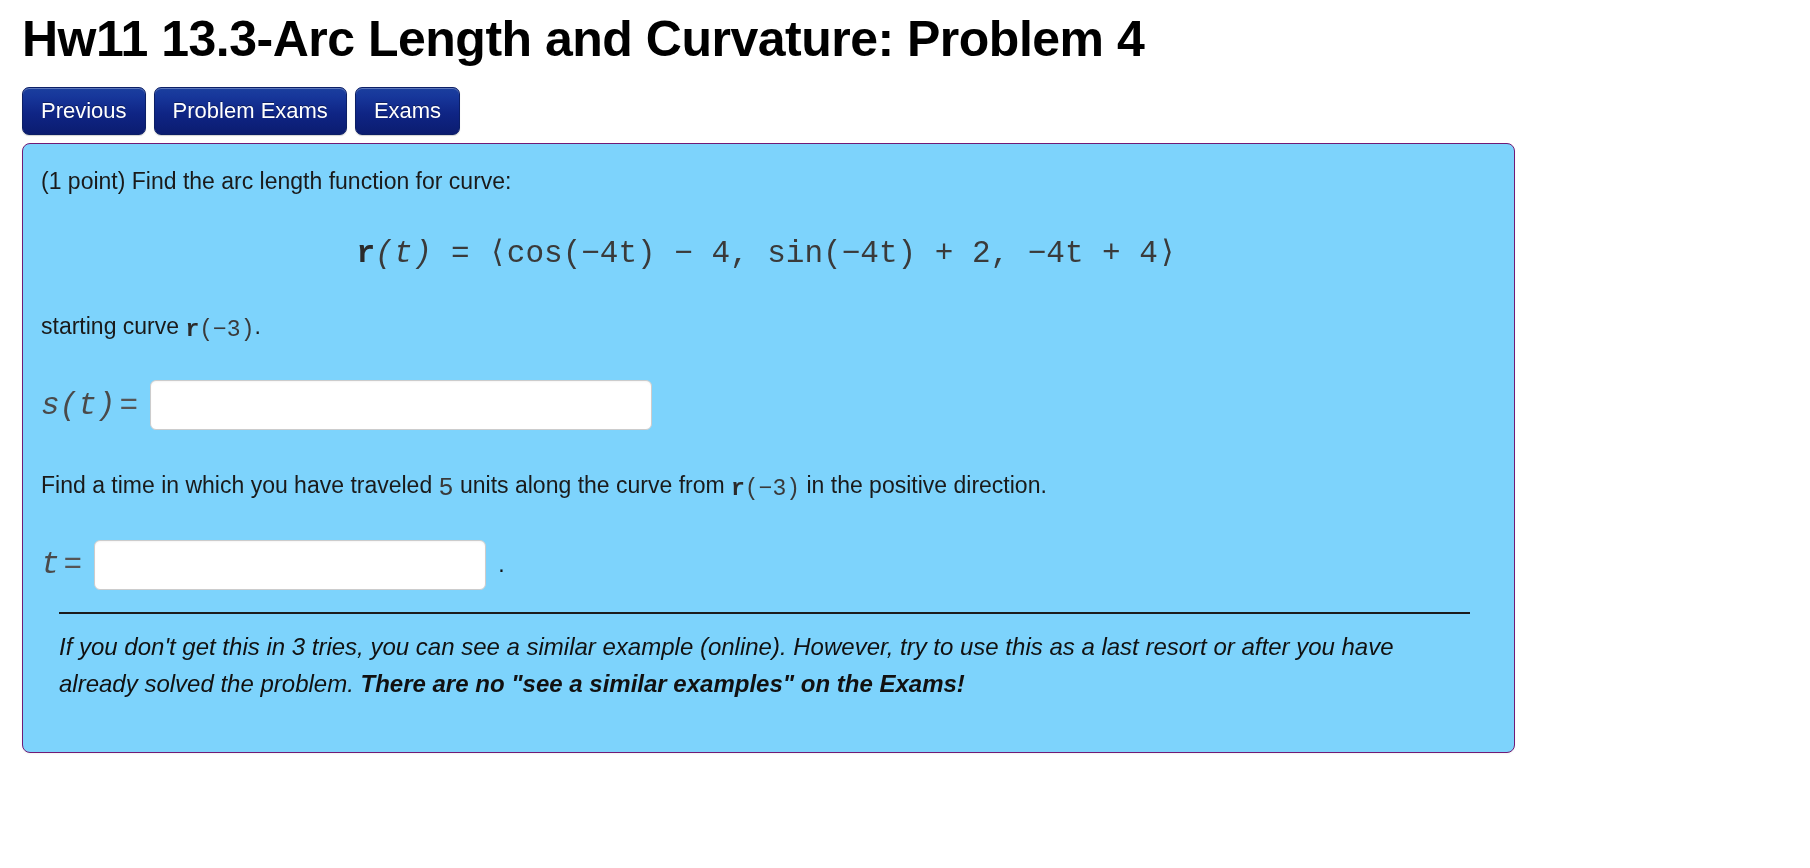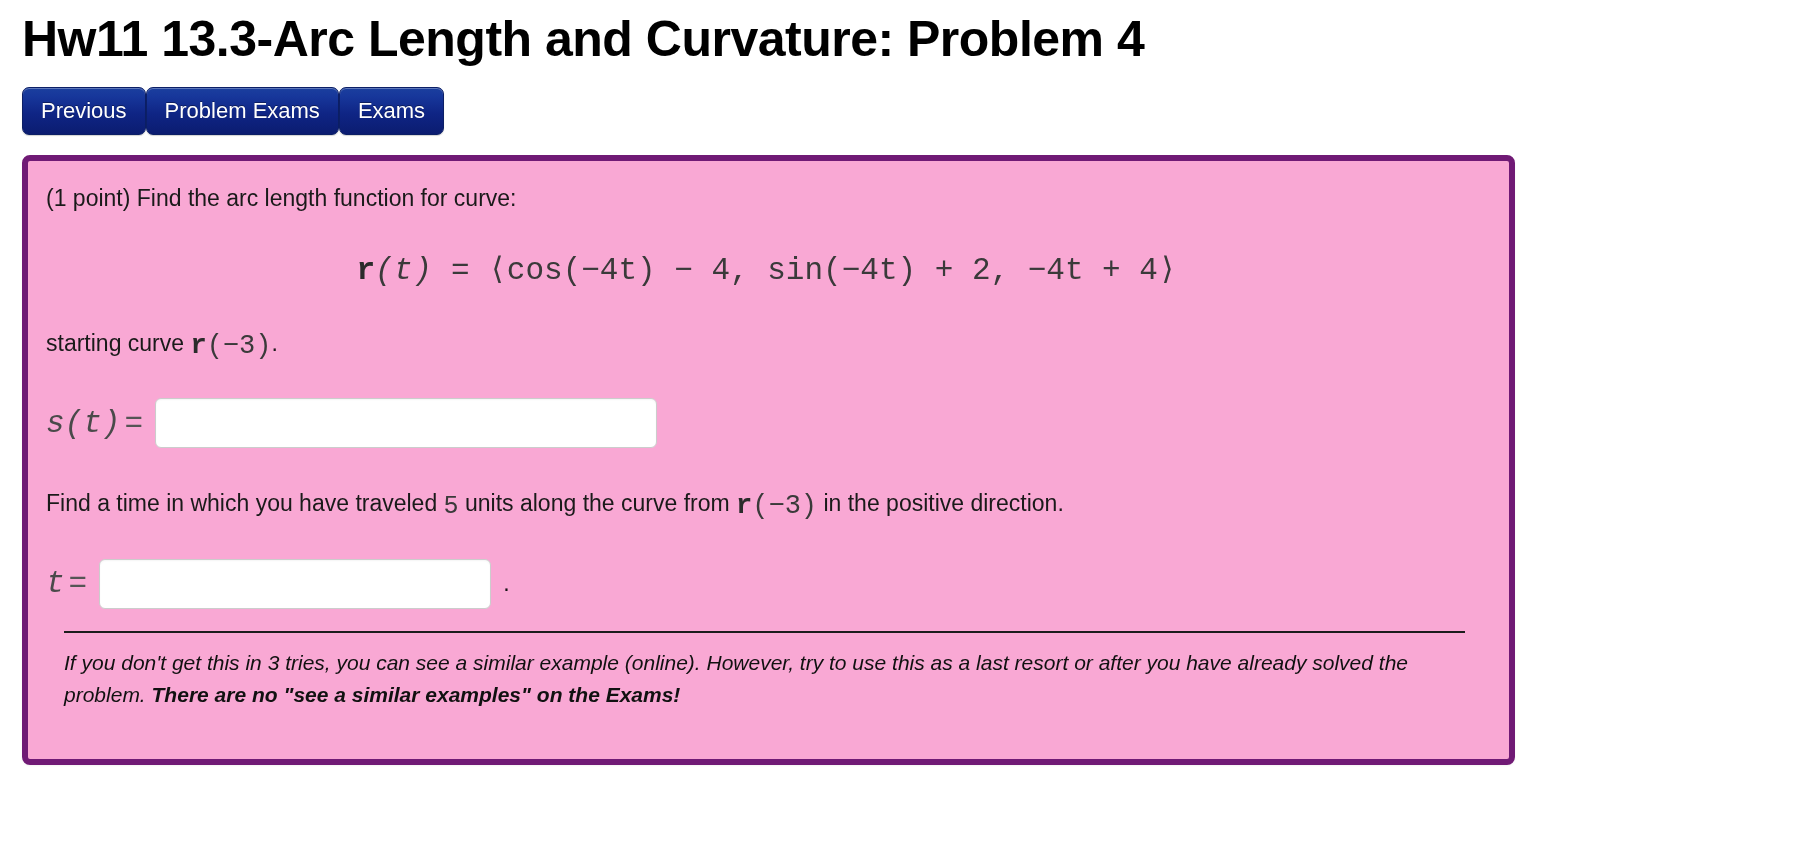--- a/index.html
+++ b/index.html
@@ -27,21 +27,21 @@
     font-weight: bold;
     line-height: 1.18;
     color: #000000;
     letter-spacing: -0.5px;
     white-space: nowrap;
   }
 
   
   .nav-bar {
     display: flex;
-    gap: 0;
+    gap: 8px;
     padding: 18px 0 0 22px;
     align-items: flex-start;
   }
   .nav-btn {
     display: inline-flex;
     align-items: center;
     justify-content: center;
     height: 48px;
     padding: 0 18px;
     border: 1px solid #0c1f66;
@@ -54,23 +54,23 @@
     text-shadow: 0 -1px 0 rgba(0,0,0,0.35);
     box-shadow: inset 0 1px 0 rgba(255,255,255,0.30), 0 1px 1px rgba(0,0,0,0.18);
     cursor: pointer;
     white-space: nowrap;
     user-select: none;
   }
 
   
   .problem-panel {
     position: relative;
-    margin: 20px 45px 0 22px;
-    background: #f9a8d4;
-    border: 6px solid #701a75;
+    margin: 8px 45px 0 22px;
+    background: #7dd3fc;
+    border: 1px solid #701a75;
     border-radius: 8px;
     box-shadow: 0 1px 2px rgba(0,0,0,0.05);
     padding: 20px 22px 26px 18px;
     min-height: 610px;
   }
 
   .prompt-line {
     font-family: "Liberation Sans", sans-serif;
     font-size: 23px;
     color: #1a1a1a;
@@ -94,21 +94,21 @@
   .math .thin { letter-spacing: 0.5px; }
 
   .display-math {
     text-align: center;
     margin: 36px 0 0 0;
     font-size: 31px;
   }
   .display-math .bf { font-size: 31px; }
 
   .inline-math {
-    font-size: 27px;
+    font-size: 23px;
     vertical-align: -2px;
   }
   .inline-math-sm {
     font-size: 25px;
     vertical-align: -2px;
   }
 
   .starting-line {
     margin-top: 40px;
   }
@@ -161,21 +161,21 @@
   
   .divider {
     border: 0;
     border-top: 2px solid #1c1c1c;
     margin: 22px 22px 0 18px;
   }
   .footer-note {
     margin: 14px 0 0 18px;
     padding-right: 30px;
     font-family: "Liberation Sans", sans-serif;
-    font-size: 21px;
+    font-size: 24px;
     font-style: italic;
     line-height: 1.55;
     color: #111111;
   }
   .footer-note .strong {
     font-weight: bold;
     font-style: italic;
   }
 </style>
 </head>

